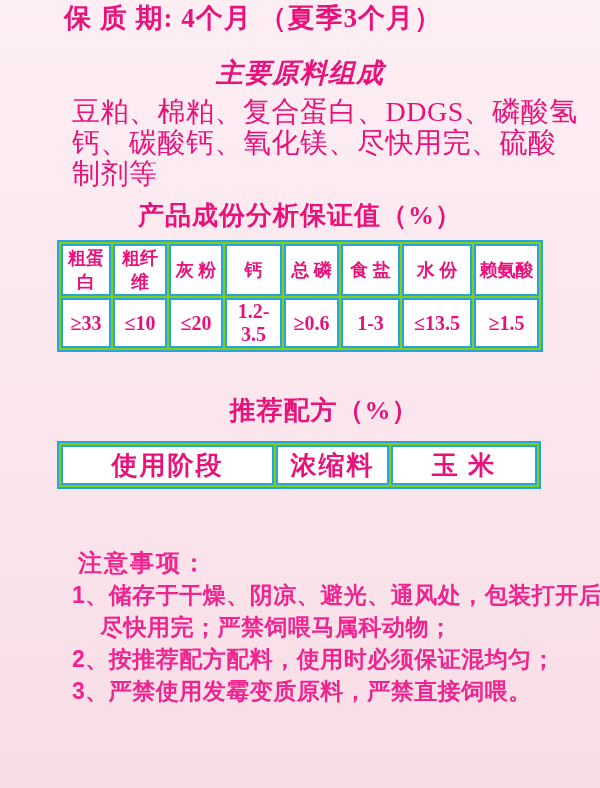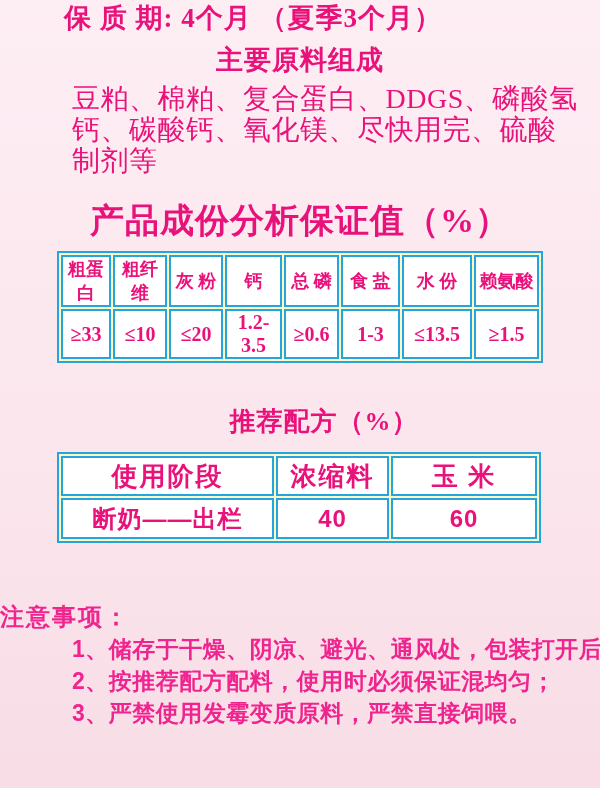--- a/index.html
+++ b/index.html
@@ -22,43 +22,43 @@
     white-space: nowrap;
   }
 
   
   .section-title {
     text-align: center;
     font-size: 27px;
     font-weight: bold;
     letter-spacing: 1px;
   }
-  .title-composition { margin-top: 6px; }
-  .title-analysis    { margin-top: 22px; font-size: 34px; }
+  .title-composition { margin-top: 19px; font-style: italic; }
+  .title-analysis    { margin-top: 9px; font-size: 26px; }
   .title-formula     { margin-top: 41px; font-size: 26px; padding-left: 48px; }
 
   
   .ingredients {
     margin: 5px 66px 0 72px;
     font-size: 28px;
     line-height: 31px;
     letter-spacing: 0.5px;
   }
   .ingredients .line { white-space: nowrap; }
   .ingredients .fill {
     text-align: justify;
     text-align-last: justify;
     font-family: Liberation Serif, serif;
   }
 
   
   table {
     border-collapse: separate;
     border-spacing: 2px;
-    background: #fef9c3;
+    background: #84cc16;
     border: 2px solid #25a5df;
     table-layout: fixed;
   }
   td {
     border: 2px solid #25a5df;
     background: #ffffff;
     text-align: center;
     vertical-align: middle;
     padding: 0;
     overflow: hidden;
@@ -92,21 +92,21 @@
 
   
   .notes {
     margin-top: 58px;
     font-family: "Liberation Sans", sans-serif;
     color: #f0248e;
     font-weight: bold;
     font-size: 23px;
     line-height: 32px;
   }
-  .notes-title { font-size: 24px; letter-spacing: 2px; }
+  .notes-title { margin-left: 78px; font-size: 24px; letter-spacing: 2px; }
   .note-line   { margin-left: 72px; white-space: nowrap; letter-spacing: 0.5px; }
   .note-line.indent-cont { margin-left: 100px; }
 </style>
 </head>
 <body>
 
 <div class="shelf-life">保 质 期: 4个月 （夏季3个月）</div>
 
 <div class="section-title title-composition">主要原料组成</div>
 
@@ -160,27 +160,23 @@
     <col style="width:213px">
       <col style="width:113px">
       <col style="width:146px">
   </colgroup>
   <tbody>
       <tr class="hdr">
     <td>使用阶段</td>
     <td>浓缩料</td>
     <td>玉 米</td>
   </tr>
-  <tr class="row">
-    <td>断奶——出栏</td>
-    <td>40</td>
-    <td>60</td>
-  </tr>
 </tbody>
   </table>
 
 <div class="notes">
   <div class="notes-title">注意事项：</div>
   <div class="note-line">1、储存于干燥、阴凉、避光、通风处，包装打开后</div>
+  <div class="note-line indent-cont">尽快用完；严禁饲喂马属科动物；</div>
   <div class="note-line">2、按推荐配方配料，使用时必须保证混均匀；</div>
   <div class="note-line">3、严禁使用发霉变质原料，严禁直接饲喂。</div>
 
 </div>
 
 </body></html>

